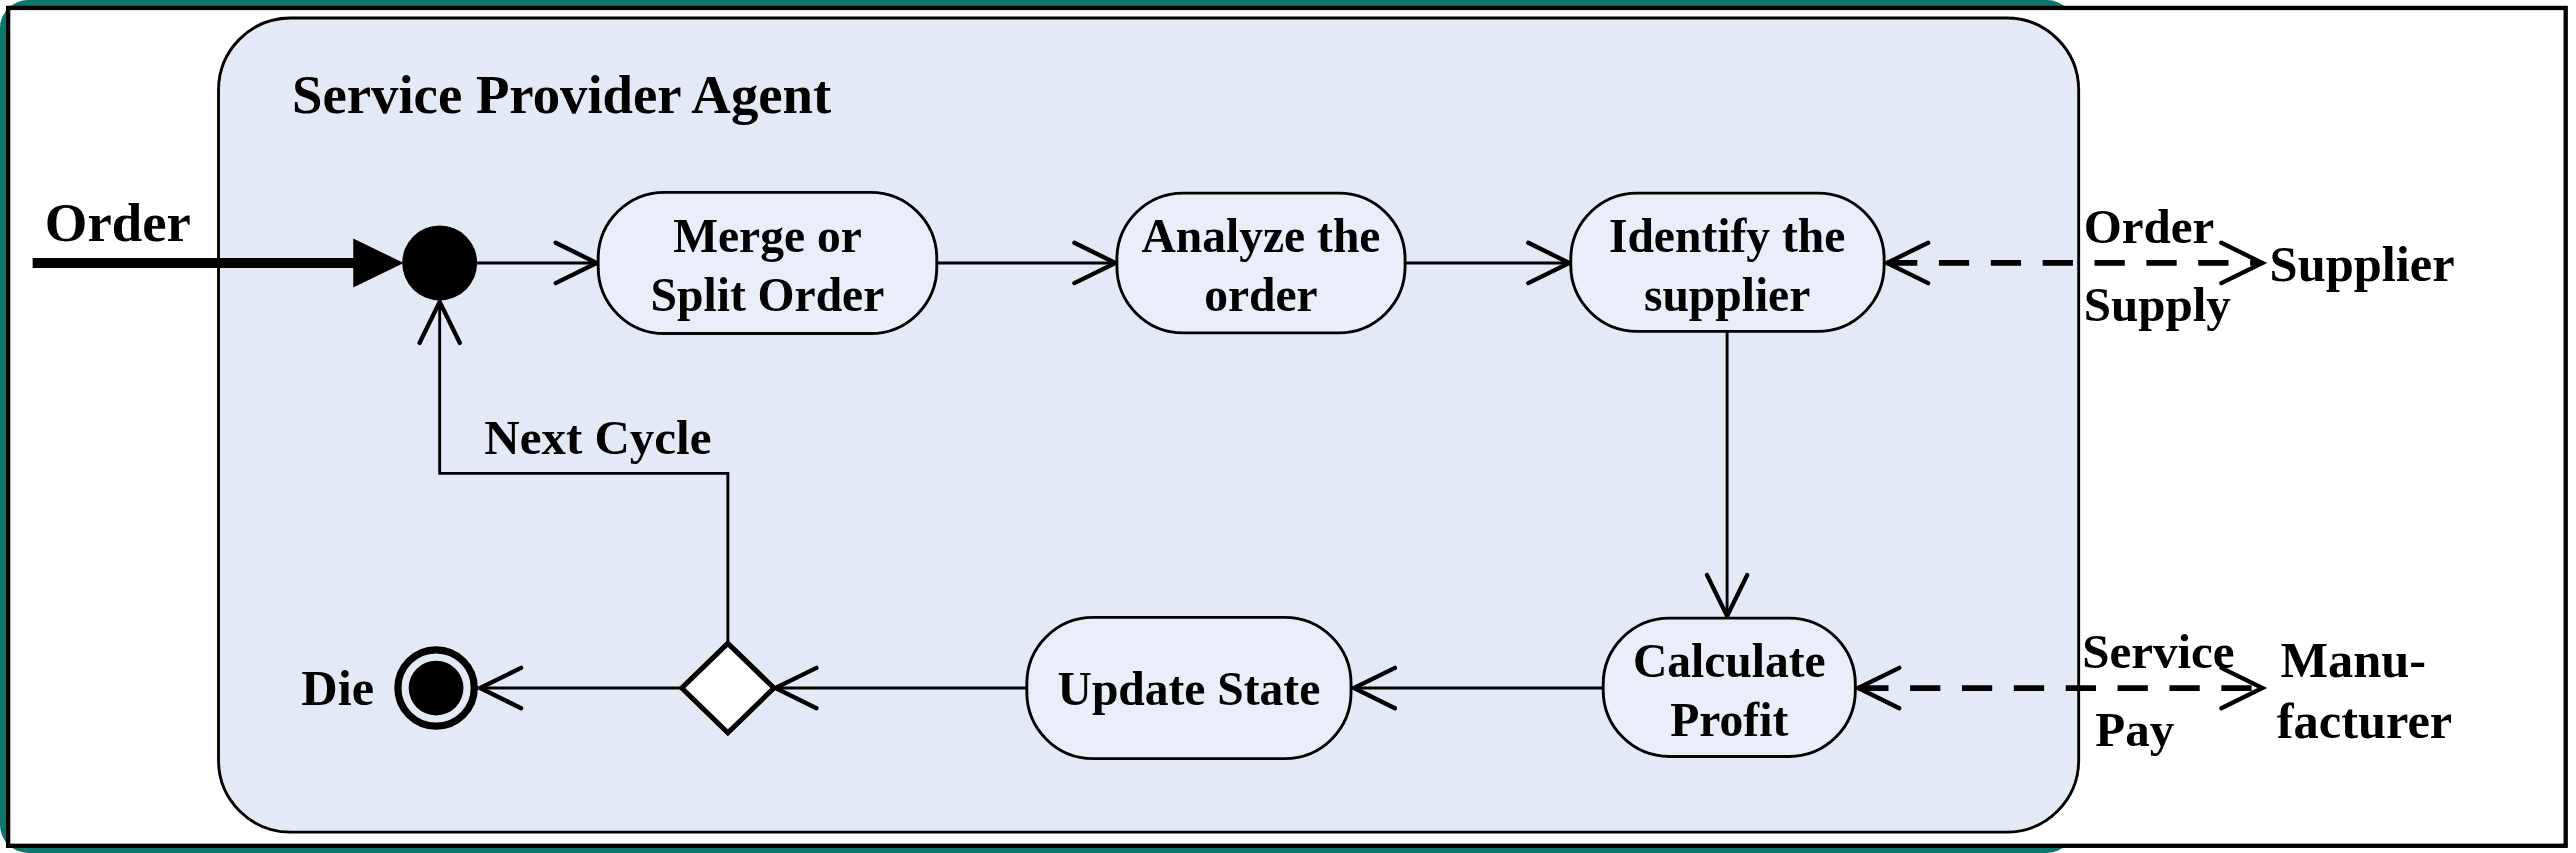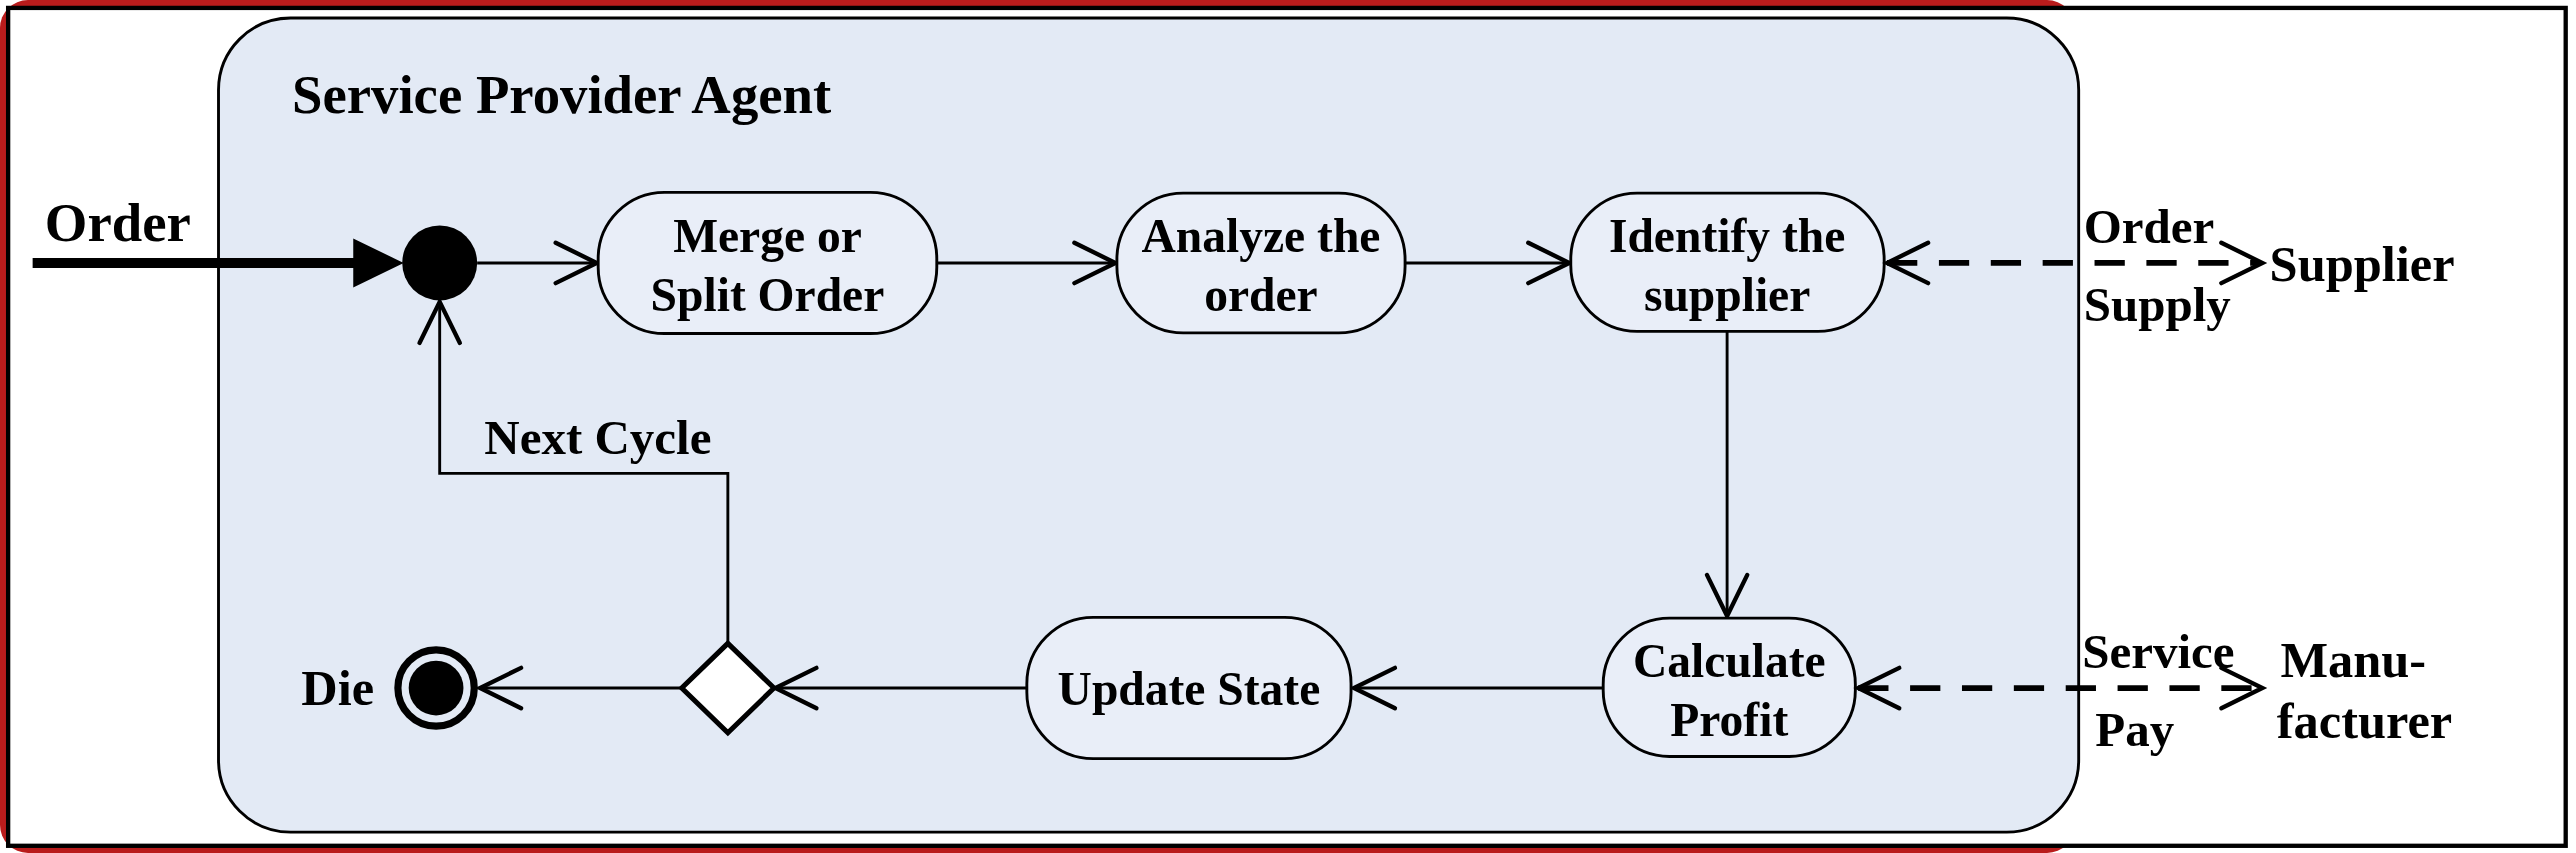--- a/index.html
+++ b/index.html
@@ -5,21 +5,21 @@
   html, body {
     margin: 0;
     padding: 0;
     background: #ffffff;
     font-family: "Liberation Serif", "DejaVu Serif", serif;
   }
   #stage {
     width: 2075px;
     height: 853px;
     position: relative;
-    background: #b91c1c;
+    background: #0f766e;
     border-radius: 28px;
   }
   svg { display: block; }
   text {
     font-family: "Liberation Serif", "DejaVu Serif", serif;
     font-weight: bold;
     fill: #000000;
   }
   .title-text   { font-size: 76px; }
   .big-label    { font-size: 76px; }

